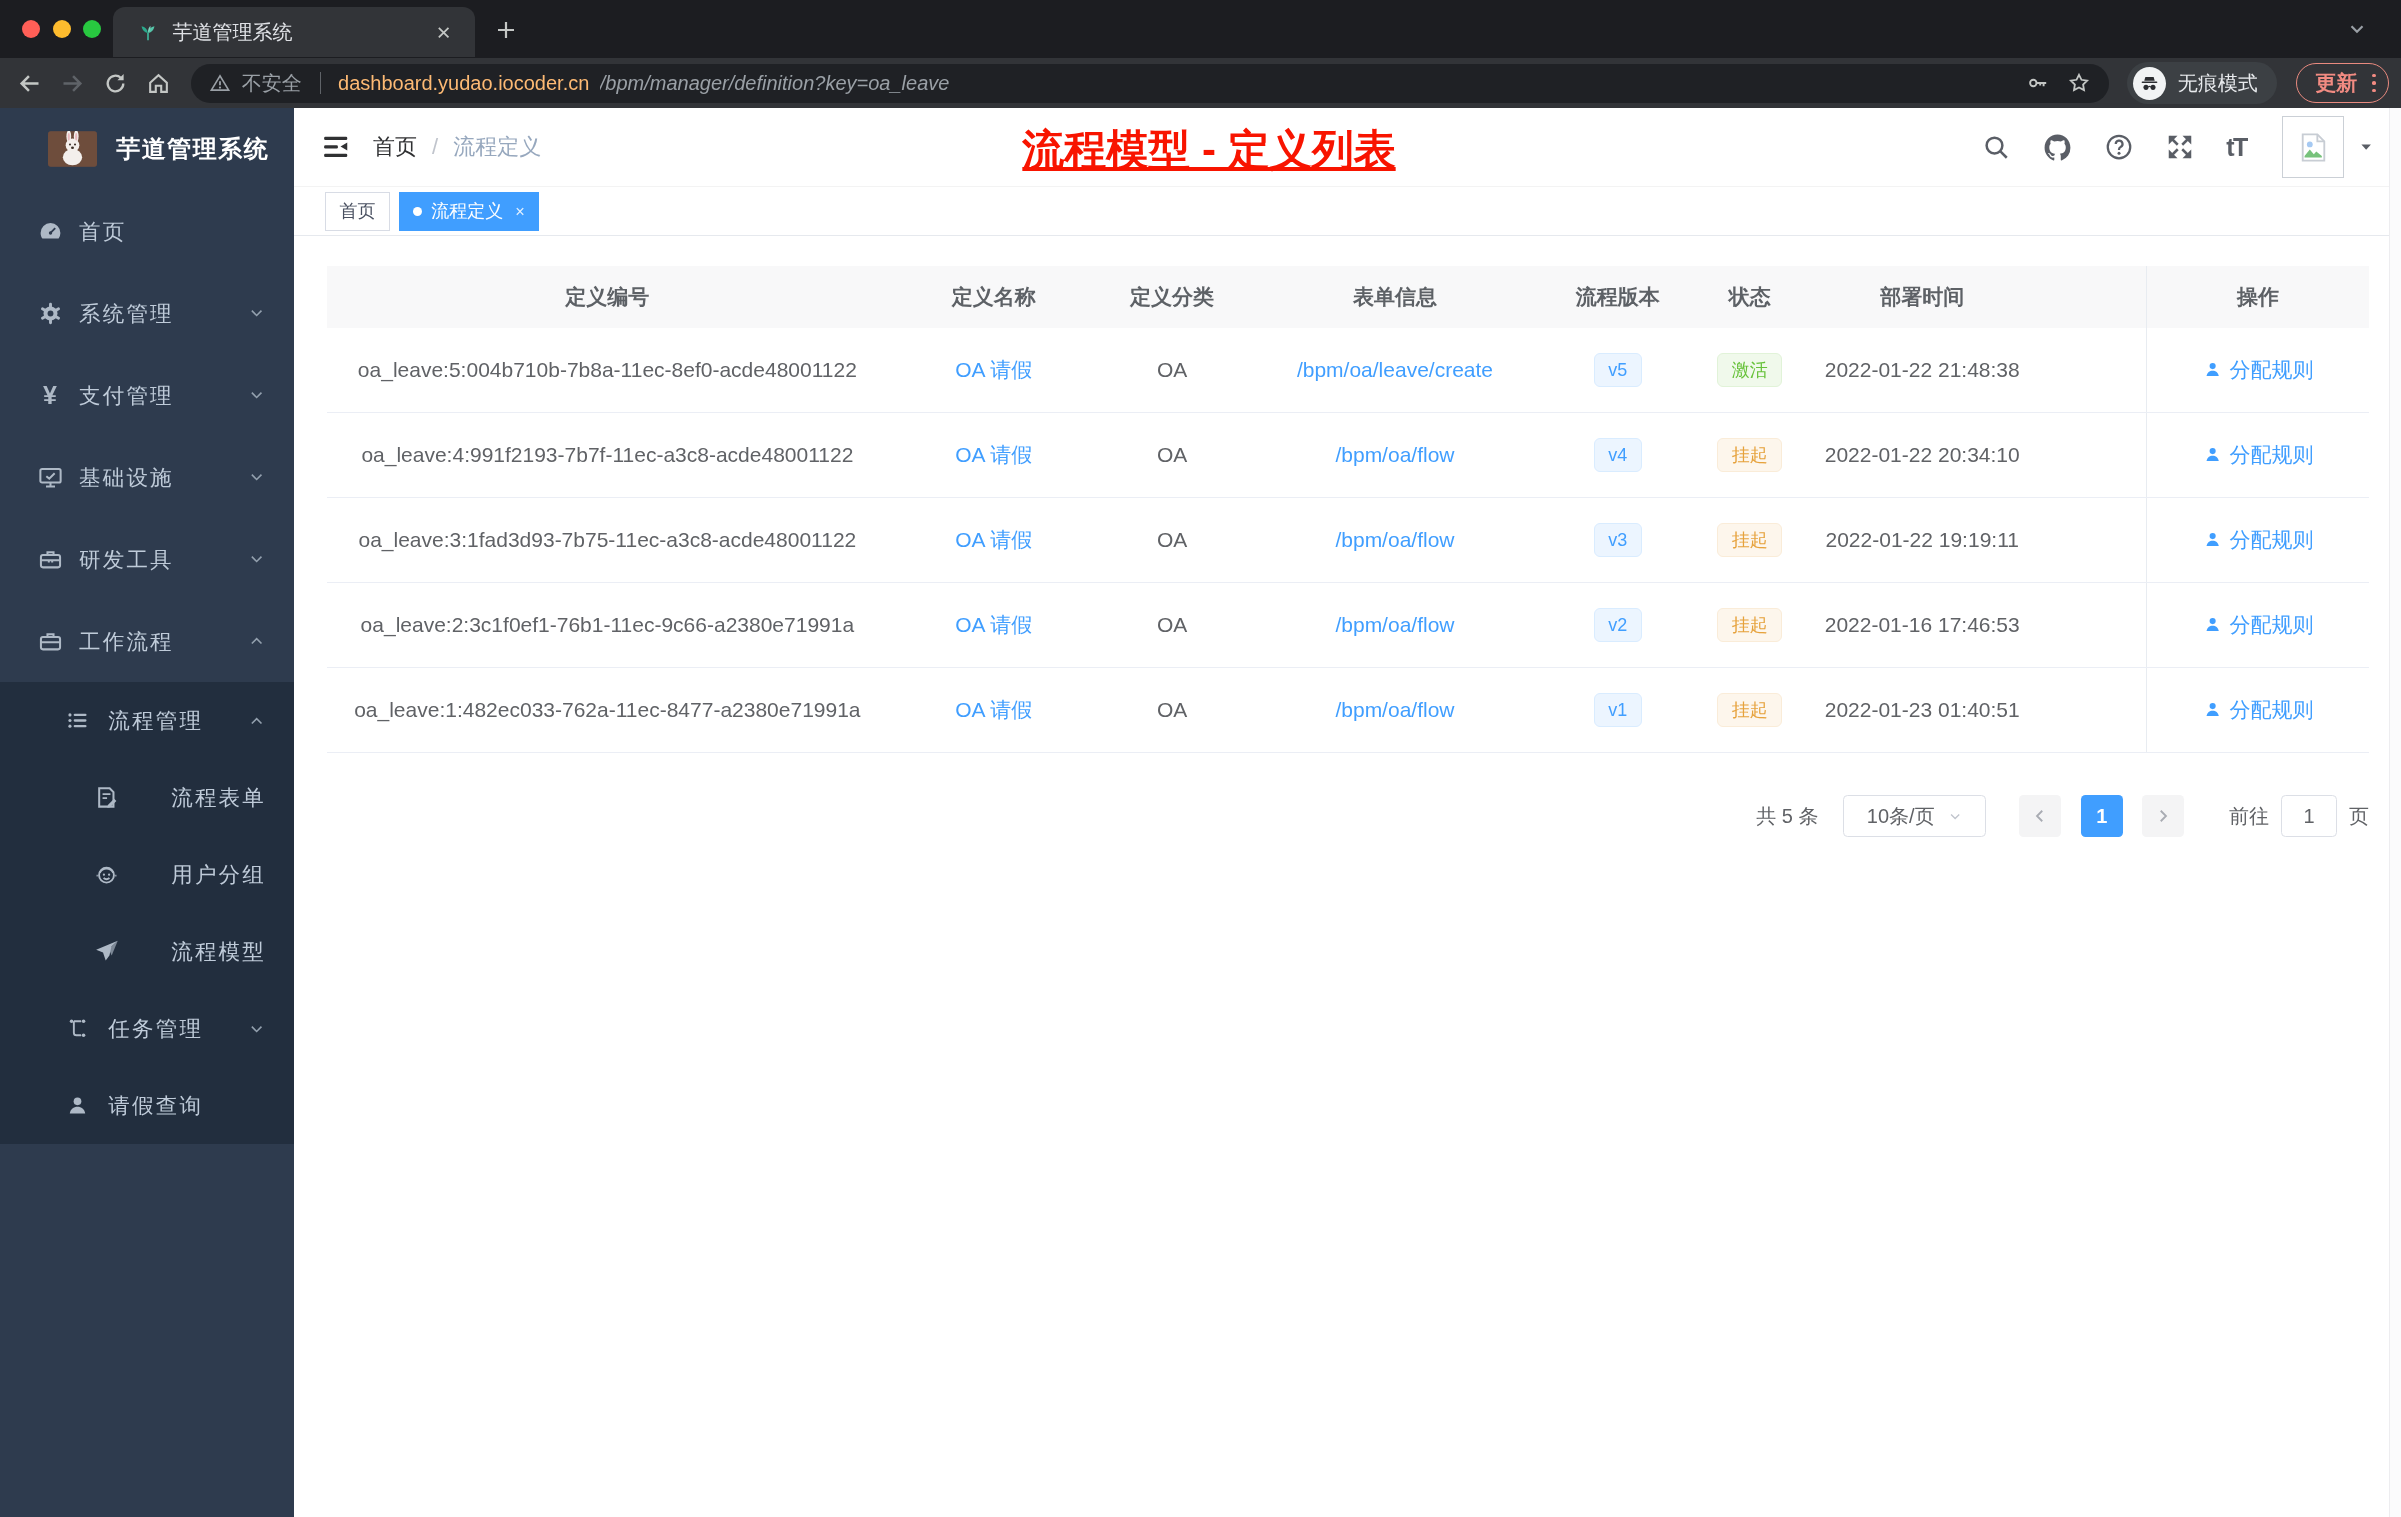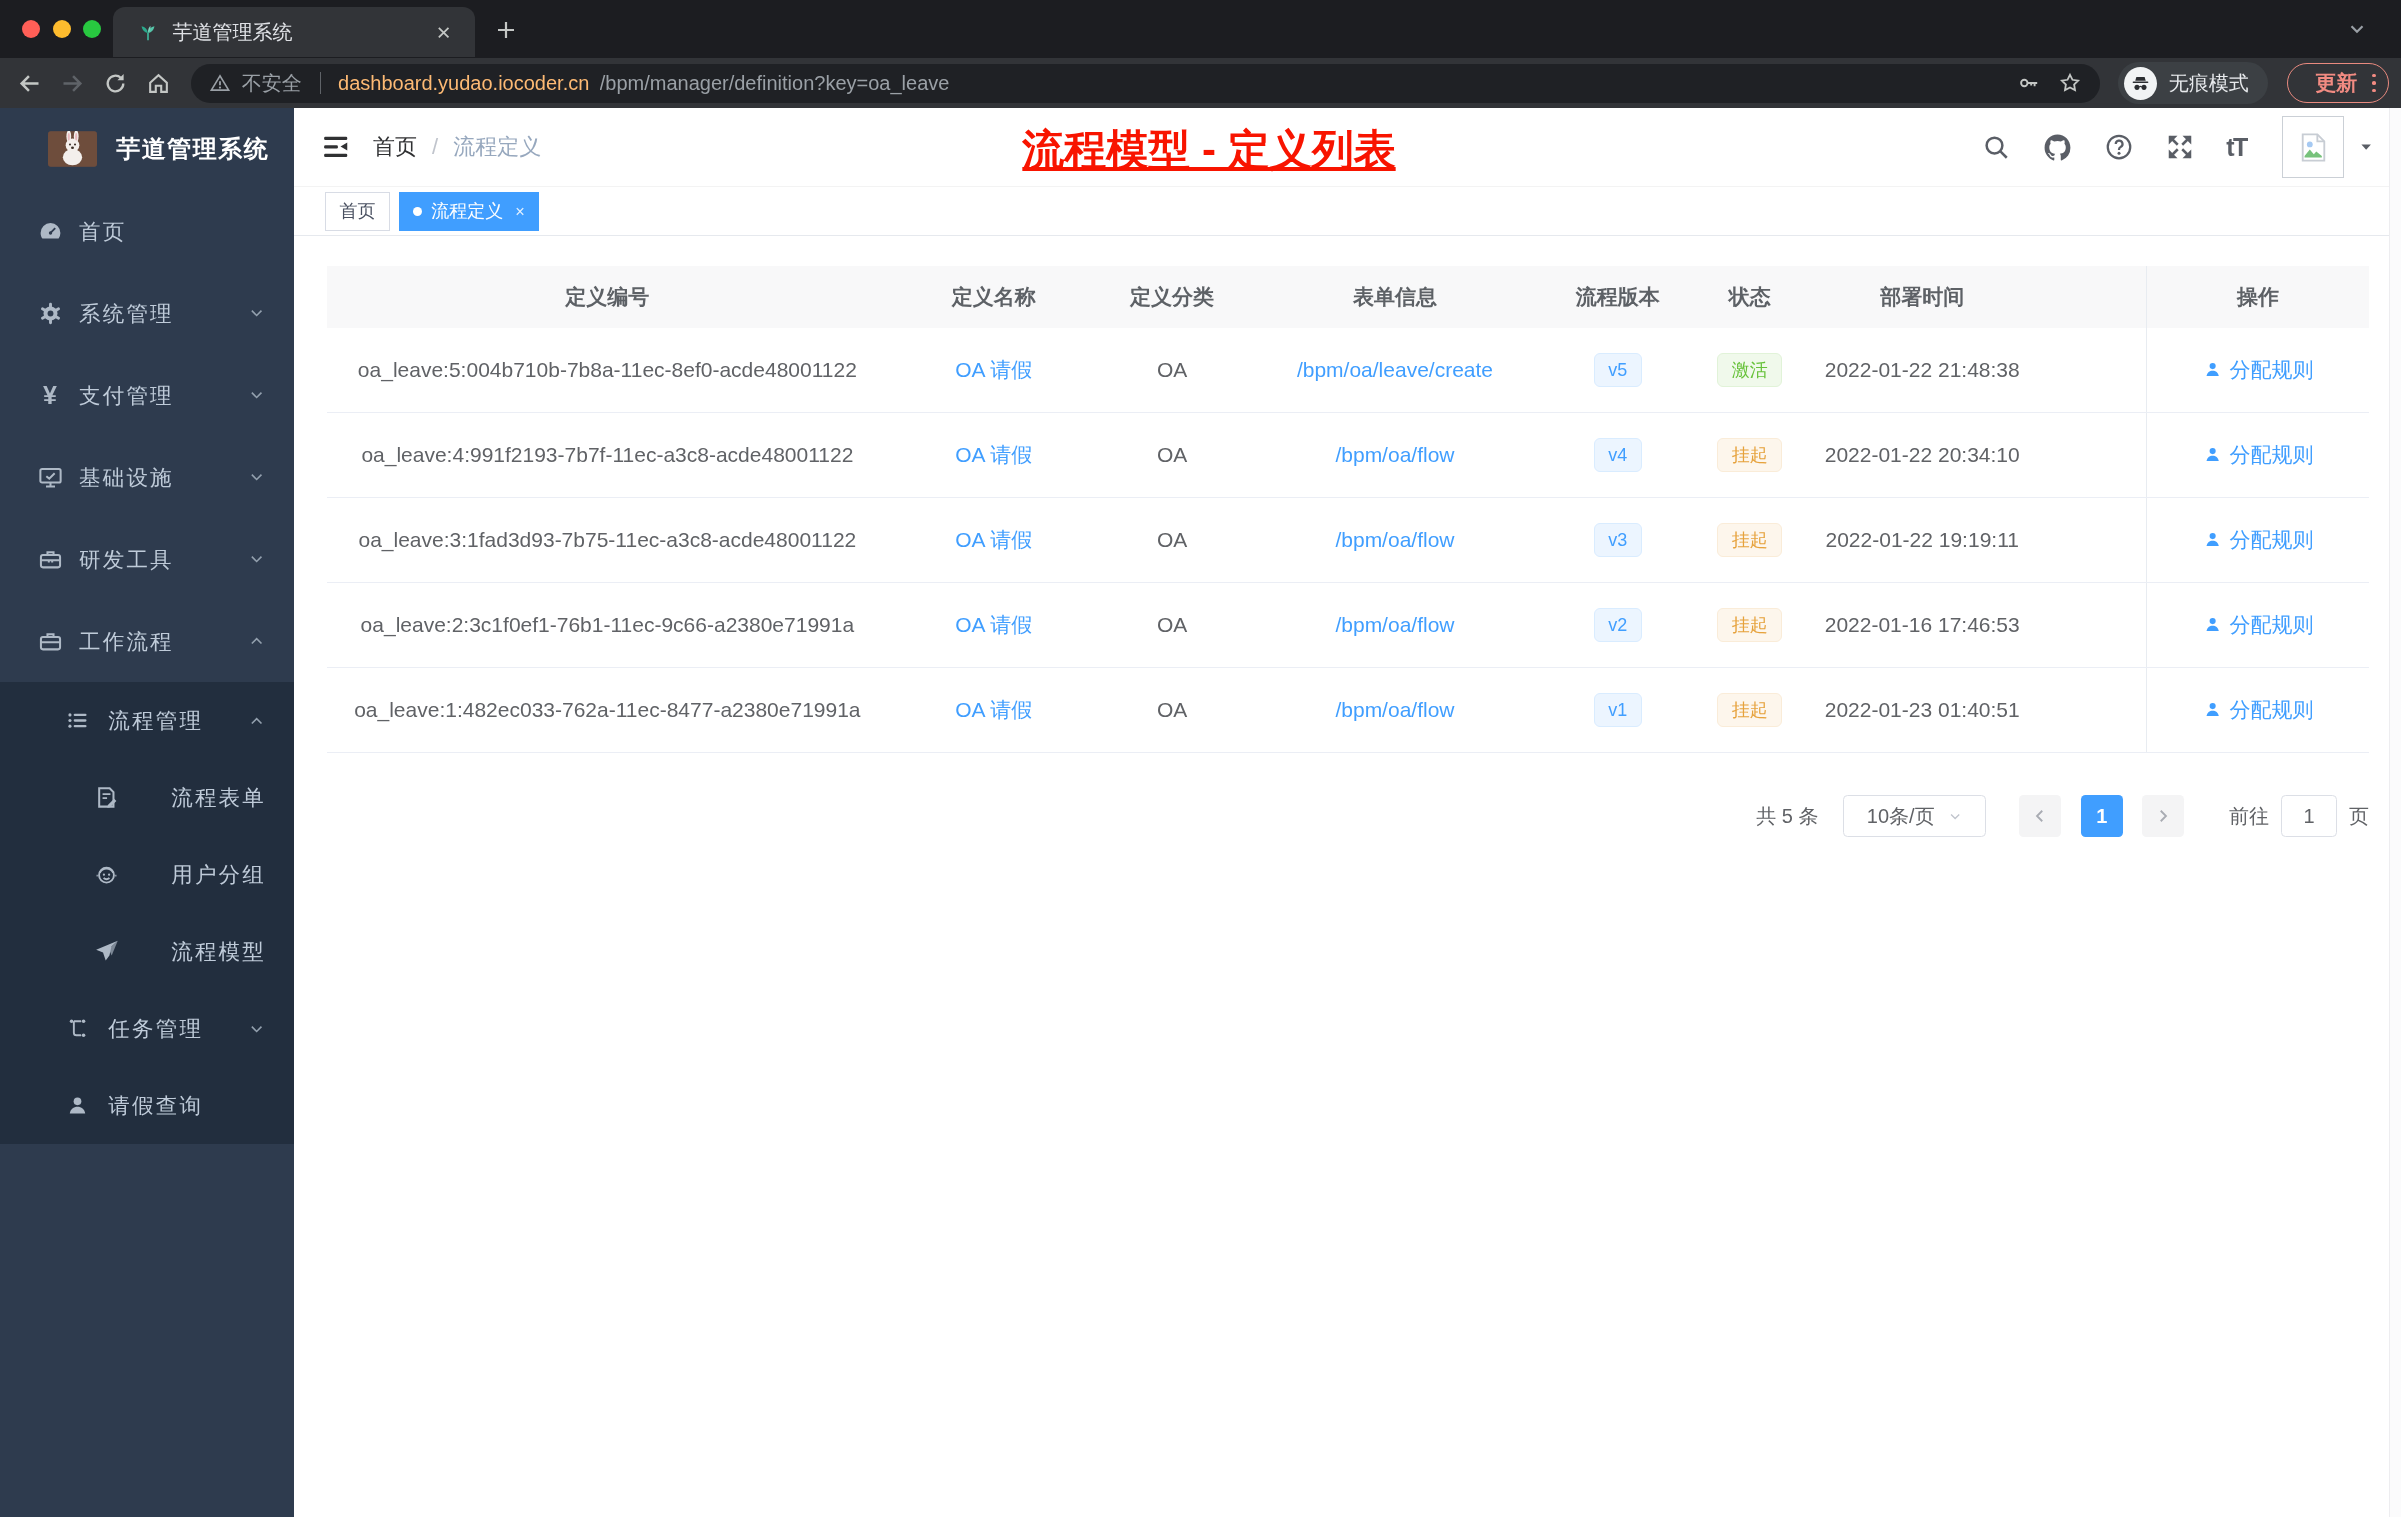--- a/index.html
+++ b/index.html
@@ -20,27 +20,27 @@
   .strip-chevron { position:absolute; right:33px; top:18px; color:#9aa0a6; }
 
   .toolbar { height:50px; background:#323438; display:flex; align-items:center; padding:0 12px; gap:9px; }
   .nav-btn { width:34px; height:34px; display:flex; align-items:center; justify-content:center; color:#c4c7c5; border-radius:50%; }
   .nav-btn.disabled { color:#5f6368; }
   .urlbar { flex:1; height:39px; margin:0 9px 0 7.4px; background:#1f2125; border-radius:19.3px;
             display:flex; align-items:center; padding:0 18px; gap:10.4px; font-size:20px; color:#9aa0a6; min-width:0; }
   .sec-label { color:#9aa0a6; }
   .url-sep { width:0.7px; height:22px; background:#5f6368; margin:0 7.4px; }
   .url-domain { color:#fdba74; }
-  .url-path { color:#9aa0a6; flex:1; white-space:nowrap; overflow:hidden; }
+  .url-path { color:#9aa0a6; flex:1; white-space:nowrap; overflow:hidden;font-style:italic; }
   .urlbar-right { display:flex; align-items:center; gap:16.3px; margin-left:auto; }
   .incog-chip { height:42px; background:#3c4044; border-radius:21px; display:flex; align-items:center; gap:12px; padding:0 19.3px 0 6px; }
   .incog-circle { width:33px; height:33px; border-radius:50%; background:#f1f3f4; display:flex; align-items:center; justify-content:center; }
   .incog-label { color:#e8eaed; font-size:20px; }
   .update-pill { height:40px; border:1.5px solid #e98a7f; border-radius:20px; display:flex; align-items:center; gap:15px; padding:0 12px 0 18px; margin-left:10.4px; }
-  .update-label { color:#f28b82; font-size:21px; font-weight:700;margin-left:9px; }
+  .update-label { color:#f28b82; font-size:21px; font-weight:700; }
   .menu-dots { display:flex; flex-direction:column; gap:3.7px; }
   .menu-dots i { width:3.7px; height:3.7px; border-radius:50%; background:#f28b82; }
 
   
   .app { display:flex; height:1409px; }
 
   
   .sidebar { width:294px; flex-shrink:0; background:#2e3b4e; color:#bfcbd9; }
   .logo-row { height:82px; display:flex; align-items:center; padding-left:48px; gap:19.3px; }
   .brand { color:#fff; font-size:24px; font-weight:700; letter-spacing:1.5px; }

